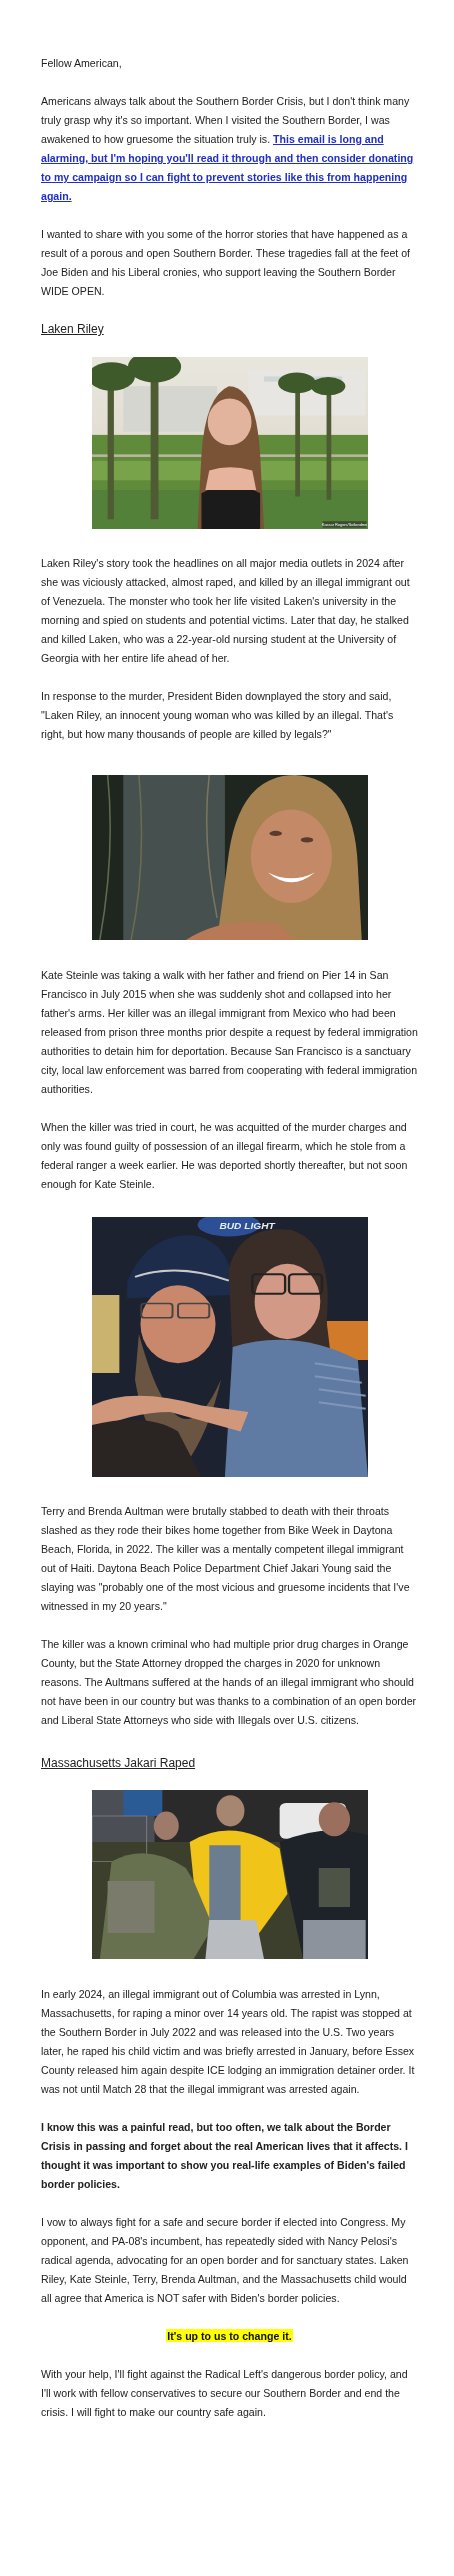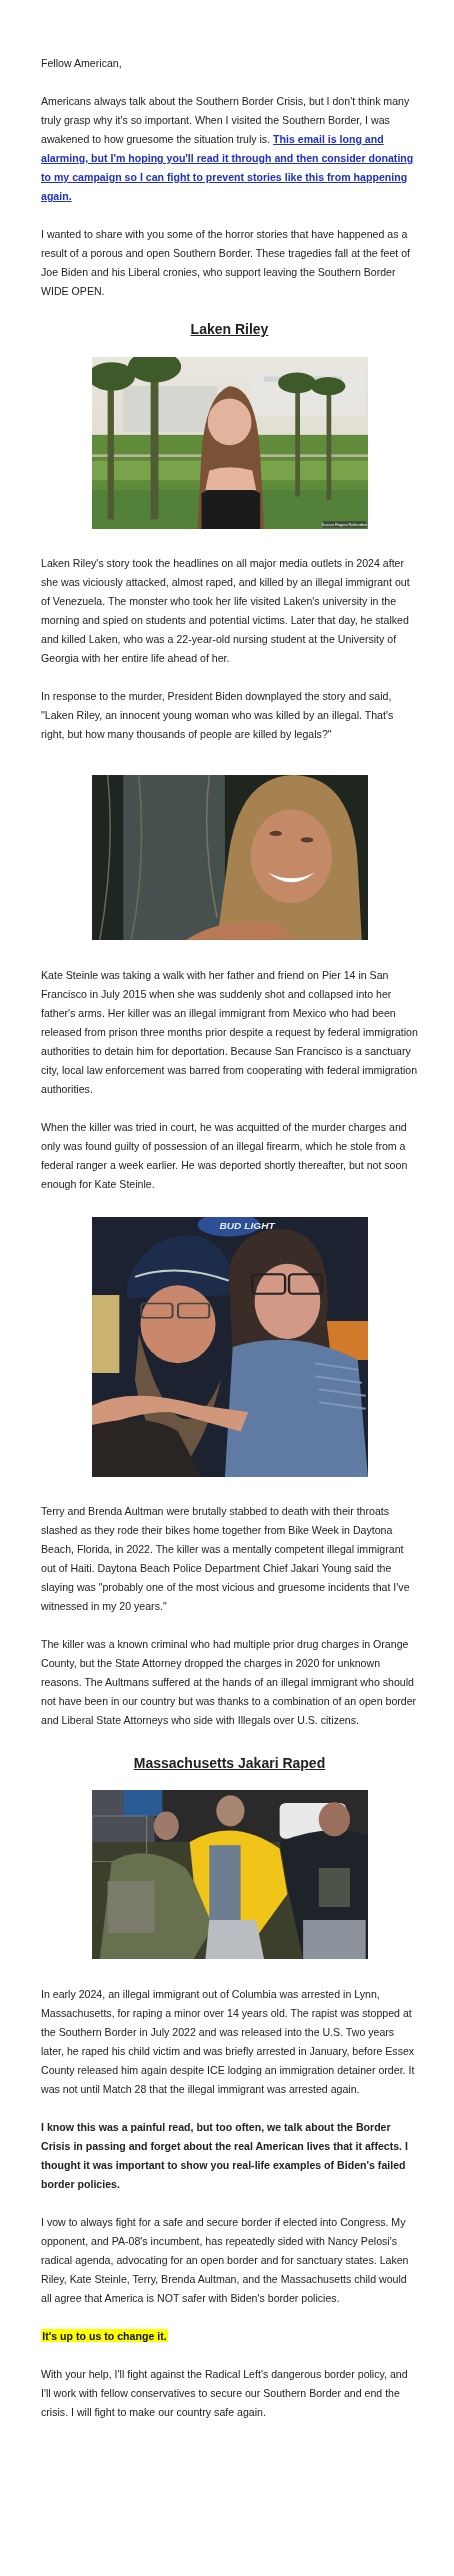--- a/index.html
+++ b/index.html
@@ -1,26 +1,26 @@
 <!DOCTYPE html>
 <html style="font-size:10.4px"><head>
 <meta charset="utf-8">
 <style>
   html, body { margin: 0; padding: 0; background: #ffffff; }
   body { width: 454px; font-family: "Liberation Sans", "DejaVu Sans", sans-serif; color: #222222; }
   .email { width: 454px; position: relative; }
   .content { padding: 54px 36px 0 41px; font-size: 10.6px; line-height: 19px; }
   .content p { margin: 0 0 19px 0; }
   .link { color: #1F2FC8; font-weight: bold; text-decoration: underline; }
-  .heading { text-align: center; font-weight: bold; text-decoration: underline; margin: 0 0 17.5px 0; font-size: 14px; }
+  .heading { font-weight: normal; text-decoration: underline; margin: 0 0 17.5px 0; font-size: 12px; }
   .photo-wrap { text-align: center; margin: 0 0 19.5px 0; }
   .photo { display: inline-block; width: 276px; position: relative; overflow: hidden; }
   .photo svg { display: block; width: 100%; height: 100%; }
   .bold { font-weight: bold; }
-  .highlight-wrap { text-align: left; margin: 0 0 19px 0; }
+  .highlight-wrap { text-align: center; margin: 0 0 19px 0; }
   .highlight { background: #FFFF00; font-weight: bold; color: #111; padding: 0.6px 1.3px; }
 </style>
 </head>
 <body>
 
 <div class="email">
   <div class="content">
 
     <p>Fellow American,</p>
 

